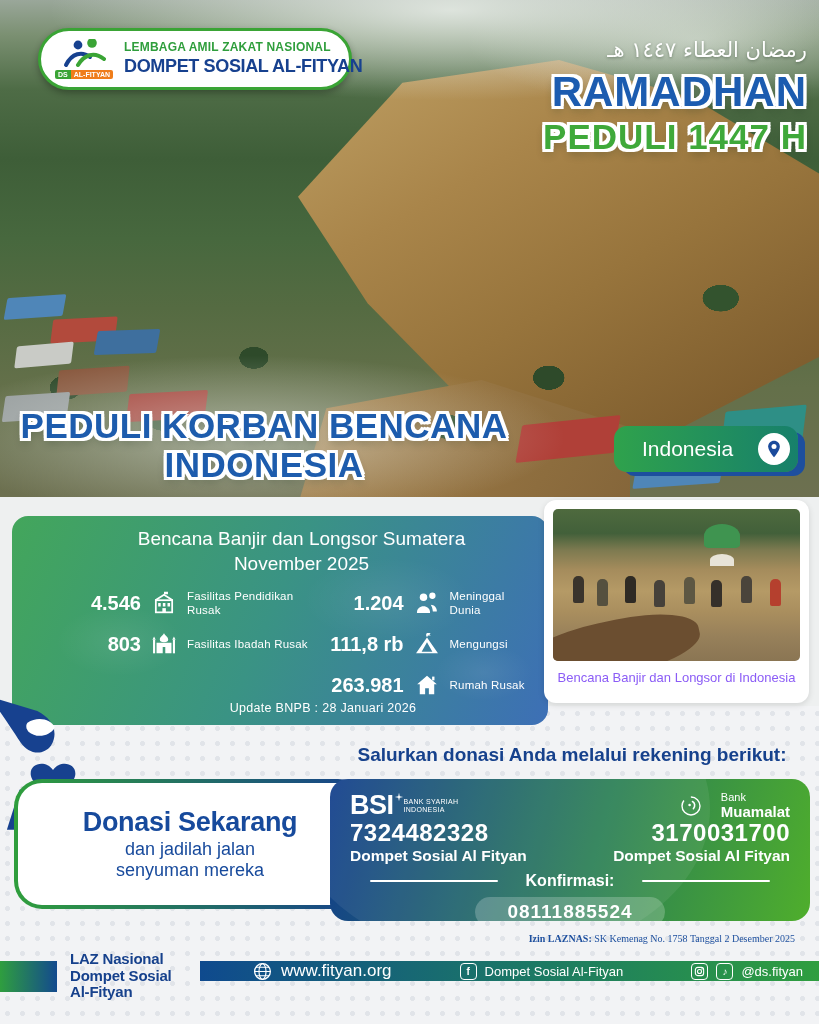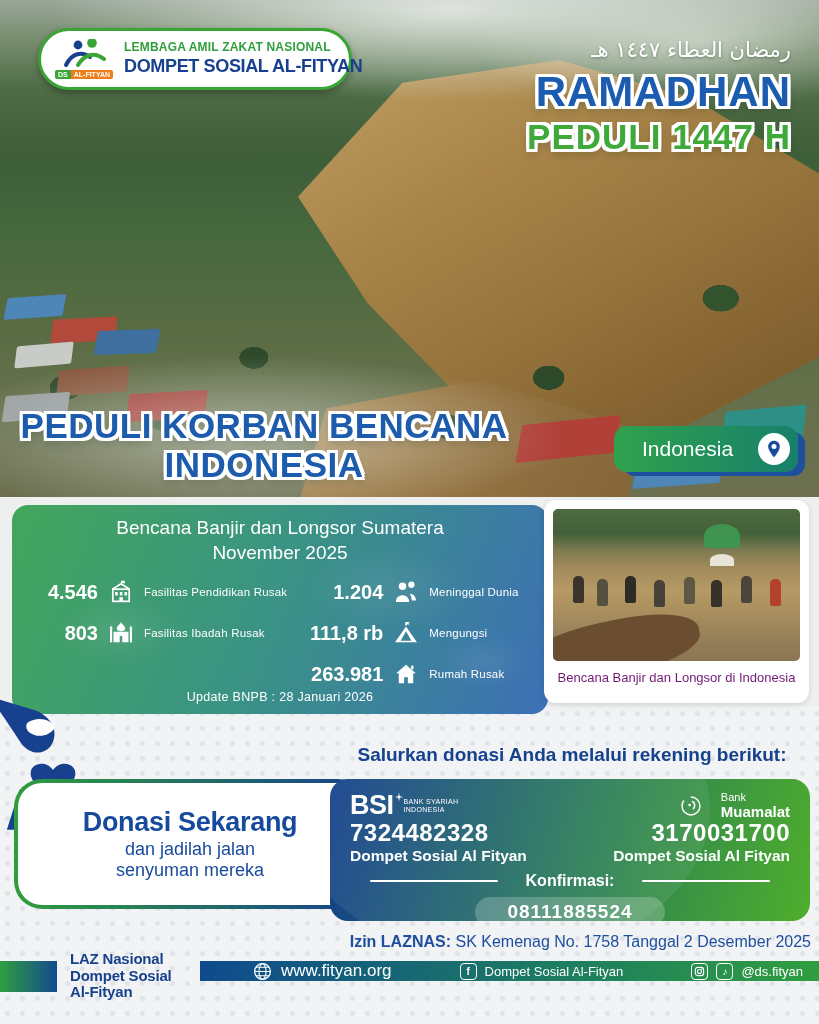--- a/index.html
+++ b/index.html
@@ -39,21 +39,21 @@
   .logo-mark{width:62px;display:flex;flex-direction:column;align-items:center;gap:1px;flex:0 0 auto;}
   .logo-badge{display:flex;font-size:7px;font-weight:bold;color:#fff;border-radius:2px;overflow:hidden;}
   .logo-badge .b1{background:#3aa435;padding:1px 3px;}
   .logo-badge .b2{background:#ef7d1a;padding:1px 3px;}
   .logo-text{display:flex;flex-direction:column;justify-content:center;line-height:1.15;}
   .logo-line1{color:#2f9e3c;font-size:12px;font-weight:bold;letter-spacing:.2px;white-space:nowrap;}
   .logo-line2{color:#17418f;font-size:19px;font-weight:bold;letter-spacing:-.4px;white-space:nowrap;
     display:inline-block;transform:scaleX(.95);transform-origin:left;}
 
   
-  .head-right{position:absolute;top:38px;right:28px;text-align:right;z-index:5;}
+  .head-right{position:absolute;top:38px;right:12px;text-align:right;z-index:5;}
   .arabic{direction:rtl;color:#fff;font-size:21px;font-family:"DejaVu Sans",sans-serif;
     text-shadow:0 1px 3px rgba(40,60,40,.45);margin-bottom:8px;}
   .outline-w{
     text-shadow:-3px -3px 0 #fff,3px -3px 0 #fff,-3px 3px 0 #fff,3px 3px 0 #fff,
     0 -3px 0 #fff,0 3px 0 #fff,-3px 0 0 #fff,3px 0 0 #fff,
     -2px -2px 0 #fff,2px 2px 0 #fff,2px -2px 0 #fff,-2px 2px 0 #fff,0 5px 8px rgba(30,50,30,.35);}
   .title1{color:#1c5cb0;font-size:42px;font-weight:bold;letter-spacing:1px;line-height:1.05;}
   .title2{color:#3fa93a;font-size:35px;font-weight:bold;letter-spacing:1px;line-height:1.1;margin-top:4px;}
 
   
@@ -66,23 +66,23 @@
     justify-content:space-between;padding:0 8px 0 28px;z-index:5;
     box-shadow:8px 5px 0 -1px #1d4f9e;cursor:pointer;}
   .loc-label{color:#fff;font-size:21px;}
   .loc-pin{width:32px;height:32px;border-radius:50%;background:#fff;display:flex;
     align-items:center;justify-content:center;}
 
   
   .mid-band{position:absolute;top:497px;left:0;width:819px;height:209px;background:#eef0f0;}
 
   
-  .stats-panel{position:absolute;top:505px;left:12px;width:536px;height:209px;border-radius:16px;
+  .stats-panel{position:absolute;top:516px;left:12px;width:536px;height:209px;border-radius:16px;
     background:linear-gradient(113deg,#43a65b 0%,#3a9384 48%,#3d6fb6 100%);
-    color:#fff;overflow:hidden;z-index:4;}
+    color:#fff;overflow:hidden;z-index:4;padding-left:43px;}
   .stats-panel::before{content:"";position:absolute;inset:0;background:
     radial-gradient(90px 50px at 20% 60%,rgba(255,255,255,.08),transparent 70%),
     radial-gradient(120px 60px at 70% 40%,rgba(255,255,255,.07),transparent 70%),
     radial-gradient(70px 40px at 88% 75%,rgba(255,255,255,.07),transparent 70%);}
   .stats-title{position:relative;text-align:center;font-size:19px;line-height:1.3;padding-top:11px;}
   .stats-grid{position:relative;display:grid;grid-template-columns:1.12fr 1fr;
     column-gap:4px;padding:12px 12px 0 14px;row-gap:0;}
   .stats-col{display:flex;flex-direction:column;gap:11px;}
   .stat{display:flex;align-items:center;gap:8px;min-height:30px;}
   .stat-value{font-size:20px;font-weight:bold;text-align:right;flex:0 0 auto;}
@@ -96,21 +96,21 @@
   
   .photo-card{position:absolute;top:500px;left:544px;width:265px;height:203px;background:#fff;
     border-radius:12px;padding:9px 9px 0;z-index:4;box-shadow:0 2px 6px rgba(0,0,0,.12);}
   .photo{position:relative;height:152px;border-radius:5px;overflow:hidden;
     background:linear-gradient(180deg,#4e6a3e 0%,#42603a 16%,#7d7a50 27%,#a58c5c 40%,#b59a66 54%,#a98e5e 68%,#97805a 84%,#8a7553 100%);}
   .dome{position:absolute;left:61%;top:10%;width:36px;height:24px;background:#3f9450;
     border-radius:50% 50% 14% 14%;box-shadow:0 24px 0 -6px #e8e4d8;}
   .figure{position:absolute;width:11px;height:27px;border-radius:5px 5px 2px 2px;}
   .log{position:absolute;left:-12%;bottom:-10%;width:72%;height:36%;background:#6b4e30;
     border-radius:45%;transform:rotate(-12deg);}
-  .photo-caption{margin-top:9px;text-align:center;font-size:13px;color:#701a75;}
+  .photo-caption{margin-top:9px;text-align:center;font-size:13px;color:#8b5cf6;}
 
   
   .bottom{position:absolute;top:706px;left:0;width:819px;height:318px;background:#f2f3f5;
     background-image:radial-gradient(circle,#e1e4e9 2.2px,transparent 2.7px);background-size:15px 15px;}
   .hand-icon{position:absolute;top:698px;left:0;width:108px;height:140px;z-index:5;}
 
   .salurkan{position:absolute;top:744px;left:333px;width:478px;text-align:center;
     font-size:19px;font-weight:bold;color:#16418c;z-index:5;}
 
   .cta-card{position:absolute;top:779px;left:14px;width:352px;height:130px;border-radius:28px;
@@ -136,21 +136,21 @@
   .mua-bottom{font-size:15px;font-weight:bold;}
   .account{font-size:24px;font-weight:bold;letter-spacing:.5px;line-height:1.15;}
   .holder{font-size:15.5px;font-weight:bold;}
   .confirm-row{position:relative;display:flex;align-items:center;gap:28px;padding:0 40px;margin-top:7px;}
   .confirm-line{flex:1;height:2px;background:#fff;border-radius:1px;}
   .confirm-label{font-size:16px;font-weight:bold;}
   .phone-pill{position:relative;margin:7px auto 0;width:190px;height:30px;border-radius:16px;
     background:rgba(255,255,255,.22);display:flex;align-items:center;justify-content:center;
     font-size:19px;font-weight:bold;letter-spacing:1px;cursor:pointer;}
 
-  .license{position:absolute;top:933px;right:8px;font-size:16px;color:#1d4f9e;z-index:5;}
+  .license{position:absolute;top:933px;right:24px;font-size:10px;color:#1d4f9e;z-index:5;font-family:Liberation Serif, serif;}
   .license b{font-weight:bold;}
 
   
   .foot-leftbar{position:absolute;top:961px;left:0;width:57px;height:31px;
     background:linear-gradient(90deg,#2f9e3f,#134a8e);z-index:5;}
   .foot-org{position:absolute;top:951px;left:70px;font-size:15px;font-weight:bold;color:#16418c;
     line-height:1.1;z-index:5;letter-spacing:-.2px;}
   .foot-bar{position:absolute;top:961px;left:200px;width:619px;height:20px;
     background:linear-gradient(90deg,#0f4a8e 0%,#1c7a63 55%,#2f9e3f 100%);
     display:flex;align-items:center;justify-content:space-between;

